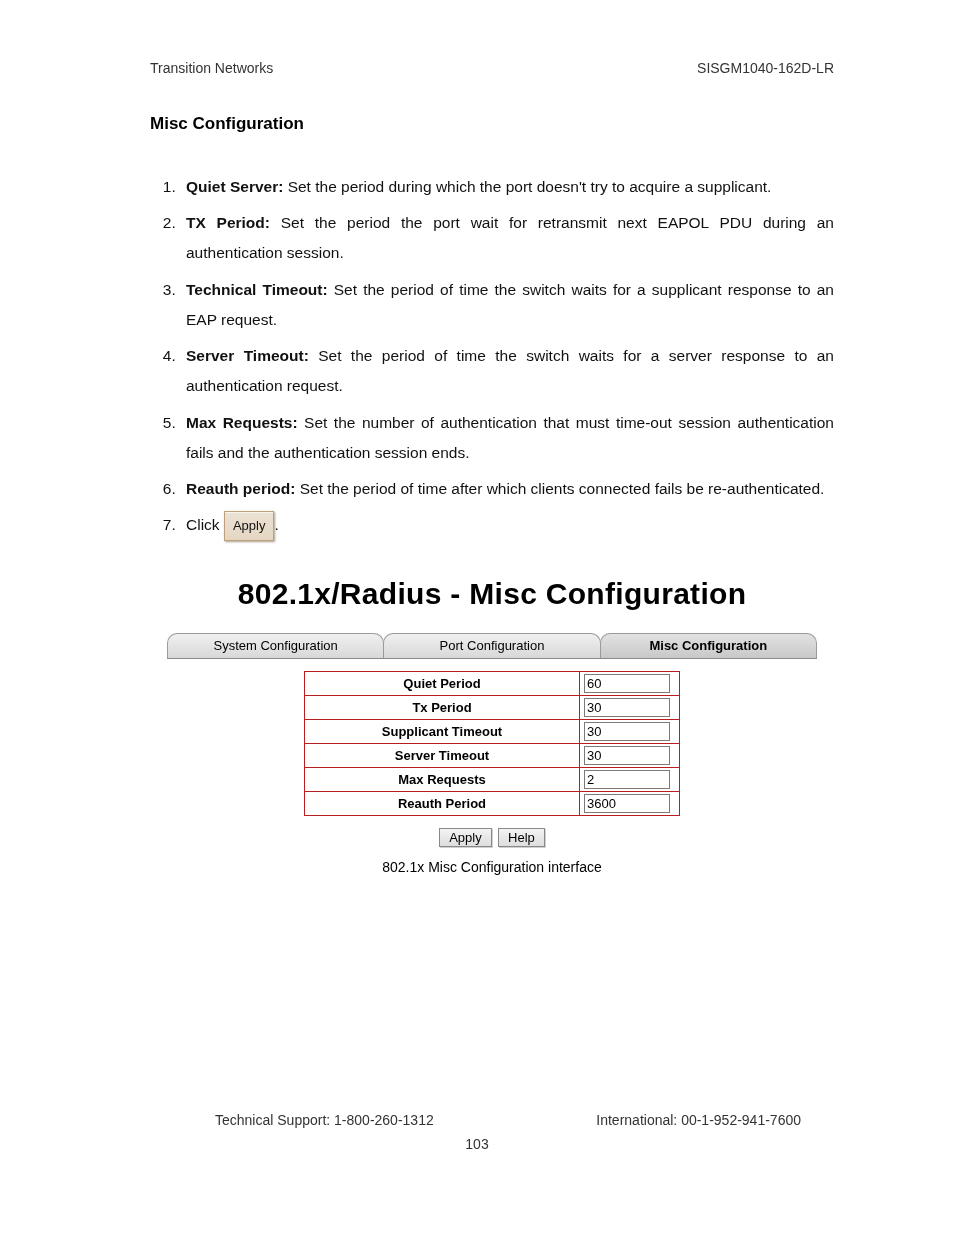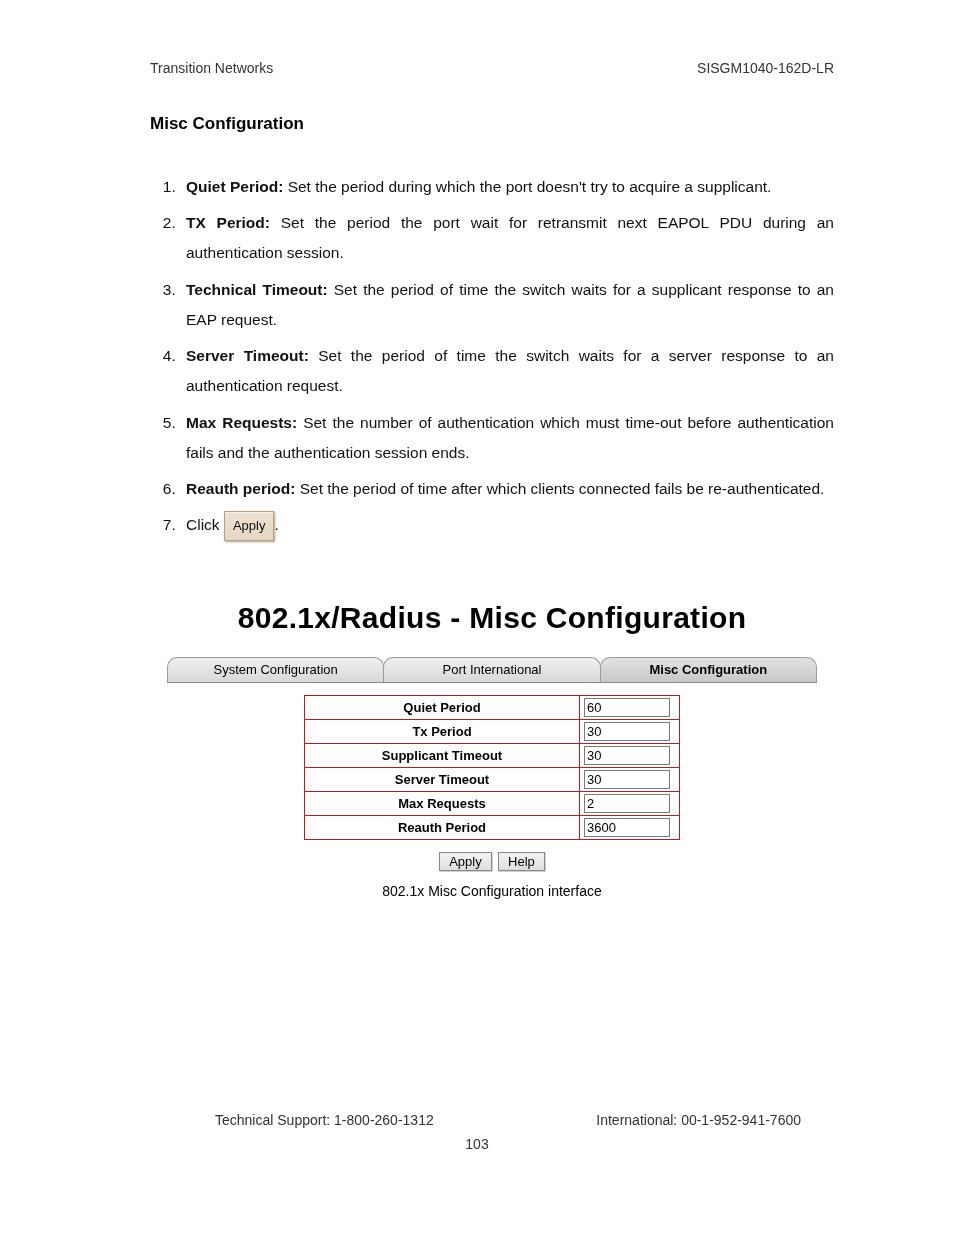--- a/index.html
+++ b/index.html
@@ -51,21 +51,21 @@
     font-size: 13px;
     font-family: Arial, sans-serif;
     vertical-align: middle;
     box-shadow: inset 0 1px 0 rgba(255,255,255,.6), 1px 1px 2px rgba(100,80,50,.55);
   }
   .panel-title {
     font-family: "Trebuchet MS", Verdana, Arial, sans-serif;
     font-weight: bold;
     font-size: 30px;
     text-align: center;
-    margin-top: 60px;
+    margin-top: 36px;
     margin-bottom: 22px;
     letter-spacing: 0.3px;
   }
   .tabs {
     display: flex;
     width: 650px;
     margin: 0 auto 12px auto;
     border-bottom: 1px solid #8a8a8a;
   }
   .tab {
@@ -159,48 +159,48 @@
 
   <div class="doc-header">
     <span>Transition Networks</span>
     <span>SISGM1040-162D-LR</span>
   </div>
 
   <div class="section-title">Misc Configuration</div>
 
   <ol class="config-list">
     <li class="justified">
-      <span class="term">Quiet Period:</span><span> Set the period during which the port doesn't try to acquire a supplicant.</span>
+      <span class="term">Quiet Server:</span><span> Set the period during which the port doesn't try to acquire a supplicant.</span>
     </li>
     <li class="justified">
       <span class="term">TX Period:</span><span> Set the period the port wait for retransmit next EAPOL PDU during an authentication session.</span>
     </li>
     <li class="justified">
       <span class="term">Technical Timeout:</span><span> Set the period of time the switch waits for a supplicant response to an EAP request.</span>
     </li>
     <li class="justified">
       <span class="term">Server Timeout:</span><span> Set the period of time the switch waits for a server response to an authentication request.</span>
     </li>
     <li class="justified">
-      <span class="term">Max Requests:</span><span> Set the number of authentication which must time-out before authentication fails and the authentication session ends.</span>
+      <span class="term">Max Requests:</span><span> Set the number of authentication that must time-out session authentication fails and the authentication session ends.</span>
     </li>
     <li class="justified">
       <span class="term">Reauth period:</span><span> Set the period of time after which clients connected fails be re-authenticated.</span>
     </li>
     <li>
       <span>Click</span>
       <span class="inline-apply">Apply</span><span>.</span>
     </li>
   </ol>
 
   <div class="panel-title">802.1x/Radius - Misc Configuration</div>
 
   <div class="tabs">
     <div class="tab">System Configuration</div>
-    <div class="tab">Port International</div>
+    <div class="tab">Port Configuration</div>
     <div class="tab active">Misc Configuration</div>
   </div>
 
   <table class="config-table">
     <tbody>
         <tr>
       <td class="label-cell">Quiet Period</td>
       <td class="input-cell"><input type="text" value="60" style=""></td>
     </tr>
     <tr>

